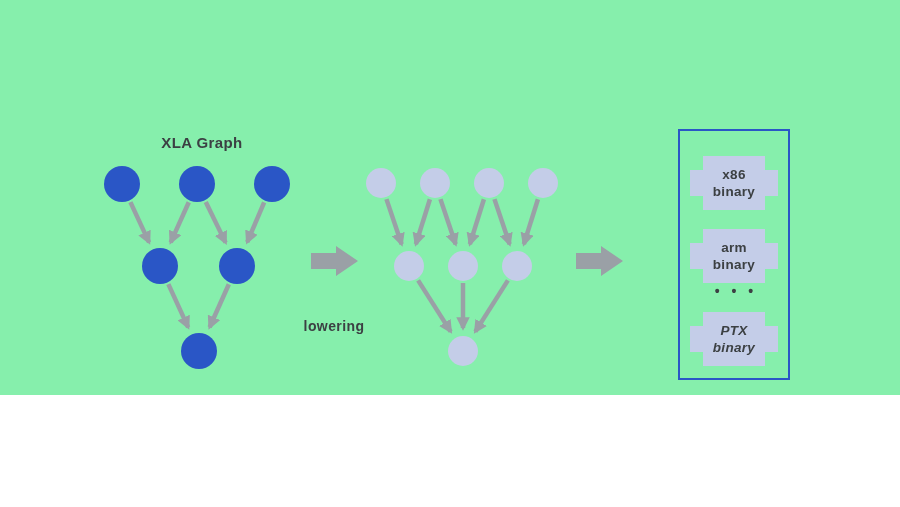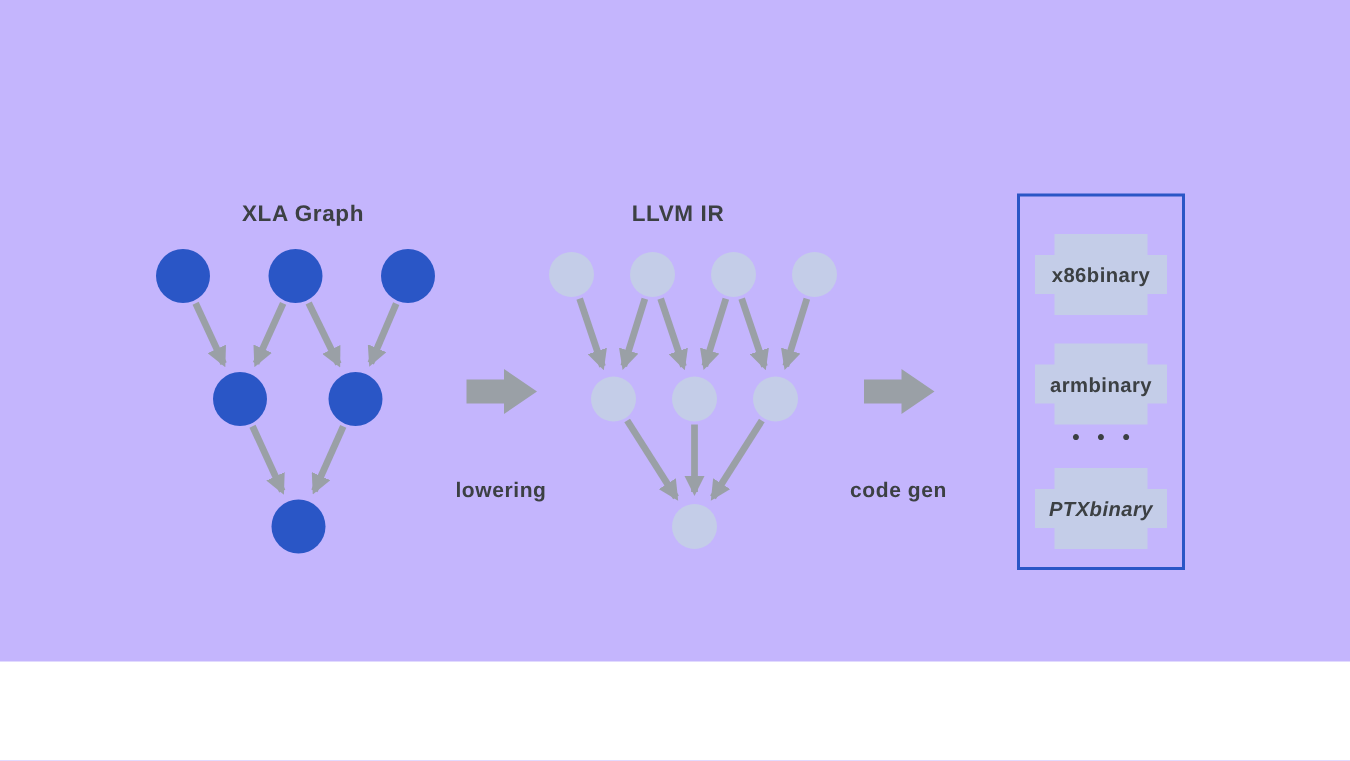--- a/index.html
+++ b/index.html
@@ -10,21 +10,21 @@
     --box-border:#2a56c6;
     --chip-fill:#c4cde8;
   }
   *{margin:0;padding:0;box-sizing:border-box;}
   body{
     width:900px;height:507px;background:#ffffff;
     font-family:"Liberation Sans", sans-serif;
     color:var(--text-dark);
     overflow:hidden;
   }
-  .canvas{position:relative;width:900px;height:441px;background:#c4b5fd;}
+  .canvas{position:relative;width:900px;height:395px;background:#86efac;}
   .overlay{position:absolute;left:0;top:0;width:900px;height:507px;}
   .title{
     position:absolute;font-size:15px;font-weight:700;letter-spacing:.4px;
     text-align:center;color:var(--text-dark);
   }
   .xla-title{left:102px;top:134px;width:200px;}
   .llvm-title{left:352px;top:134px;width:200px;}
   .stage-label{
     position:absolute;font-size:14px;font-weight:700;letter-spacing:.4px;
     text-align:center;color:var(--text-dark);margin-top:32px;
@@ -39,40 +39,39 @@
   .chip{
     position:absolute;left:50%;width:62px;height:54px;margin-left:-31px;
     background:var(--chip-fill);
   }
   .chip::before{
     content:"";position:absolute;left:-13px;right:-13px;top:14px;bottom:14px;
     background:var(--chip-fill);
   }
   .chip-label{
     position:absolute;left:-13px;right:-13px;top:0;bottom:0;
-    display:flex;flex-direction:row;align-items:center;justify-content:center;
+    display:flex;flex-direction:column;align-items:center;justify-content:center;
     font-size:13.5px;font-weight:700;line-height:17px;letter-spacing:.3px;
     color:var(--text-dark);z-index:2;text-align:left;
   }
   .chip-x86{top:25px;}
   .chip-arm{top:98px;}
   .chip-ptx{top:181px;font-style:italic;}
   .ellipsis{
     position:absolute;left:0;top:152px;width:100%;text-align:center;
     font-size:14px;font-weight:800;letter-spacing:4px;color:var(--text-dark);
     text-indent:4px;
   }
 </style>
 </head>
 <body>
 
 <div class="canvas">
 
   <div class="title xla-title">XLA Graph</div>
-  <div class="title llvm-title">LLVM IR</div>
 
   <svg class="overlay" width="900" height="507" viewBox="0 0 900 507">
       <defs>
         <marker id="ah" viewBox="0 0 10 10" refX="8" refY="5" markerWidth="3" markerHeight="3" orient="auto">
           <path d="M0,0 L10,5 L0,10 Z" fill="#9aa0a6"></path>
         </marker>
       </defs>
     <polygon class="block-arrow" points="311,253 336,253 336,246 358,261 336,276 336,269 311,269"></polygon>
     <polygon class="block-arrow" points="576,253 601,253 601,246 623,261 601,276 601,269 576,269"></polygon>
   <line x1="130.40922025567895" y1="202.14621213067562" x2="149.06801366761738" y2="242.4099242301217" stroke="#9aa0a6" stroke-width="4.5" marker-end="url(#ah)"></line>
@@ -100,21 +99,20 @@
       <circle cx="435" cy="183" r="15" fill="#c4cde8"></circle>
       <circle cx="489" cy="183" r="15" fill="#c4cde8"></circle>
       <circle cx="543" cy="183" r="15" fill="#c4cde8"></circle>
       <circle cx="409" cy="266" r="15" fill="#c4cde8"></circle>
       <circle cx="463" cy="266" r="15" fill="#c4cde8"></circle>
       <circle cx="517" cy="266" r="15" fill="#c4cde8"></circle>
       <circle cx="463" cy="351" r="15" fill="#c4cde8"></circle>
     </svg>
 
   <div class="stage-label lowering-label">lowering</div>
-  <div class="stage-label codegen-label">code gen</div>
 
   <div class="output-box">
     <div class="chip chip-x86">
       <div class="chip-label">
         <span>x86</span>
         <span>binary</span>
       </div>
     </div>
     <div class="chip chip-arm">
       <div class="chip-label">

